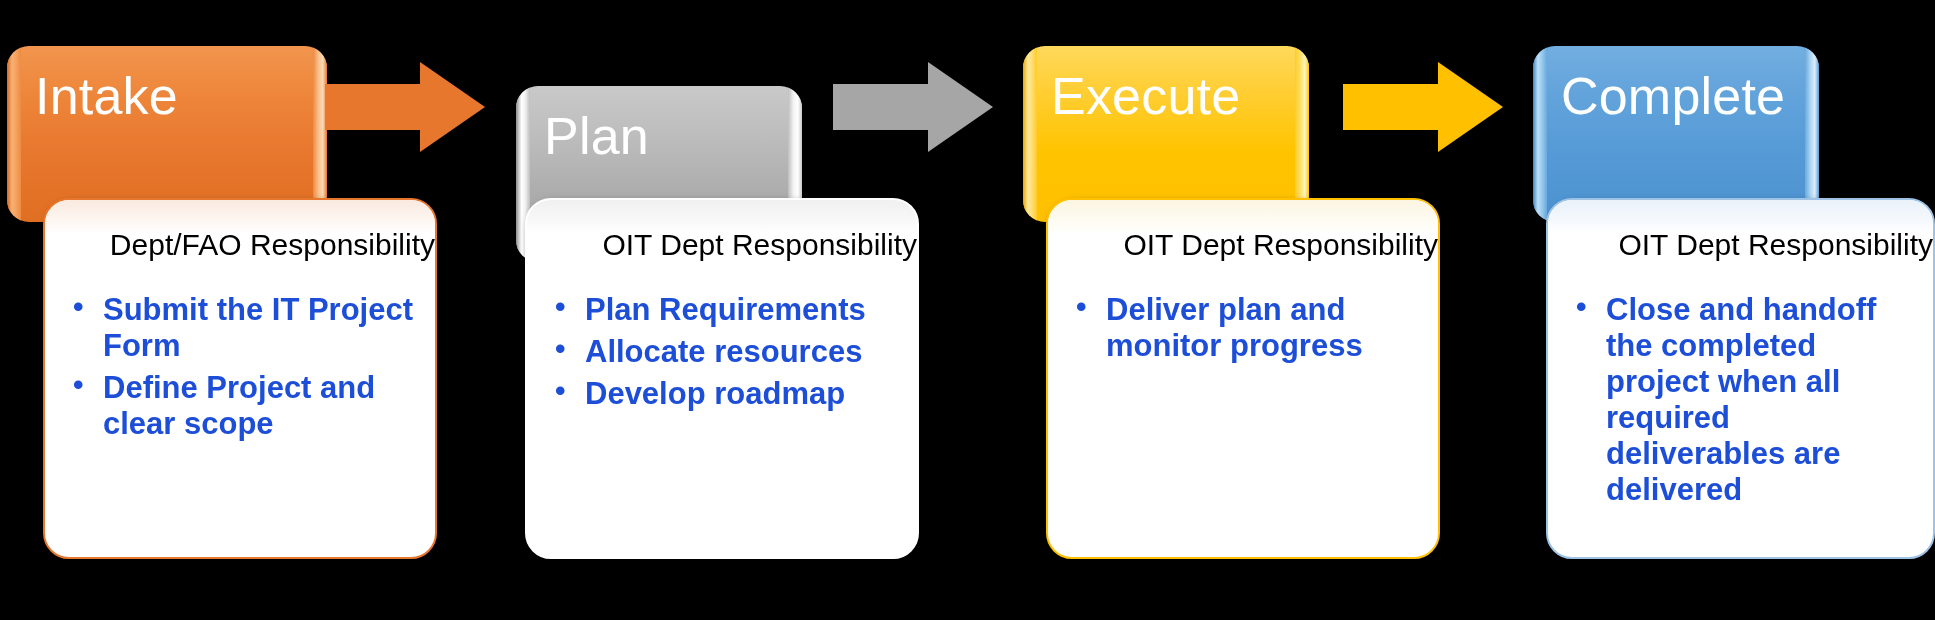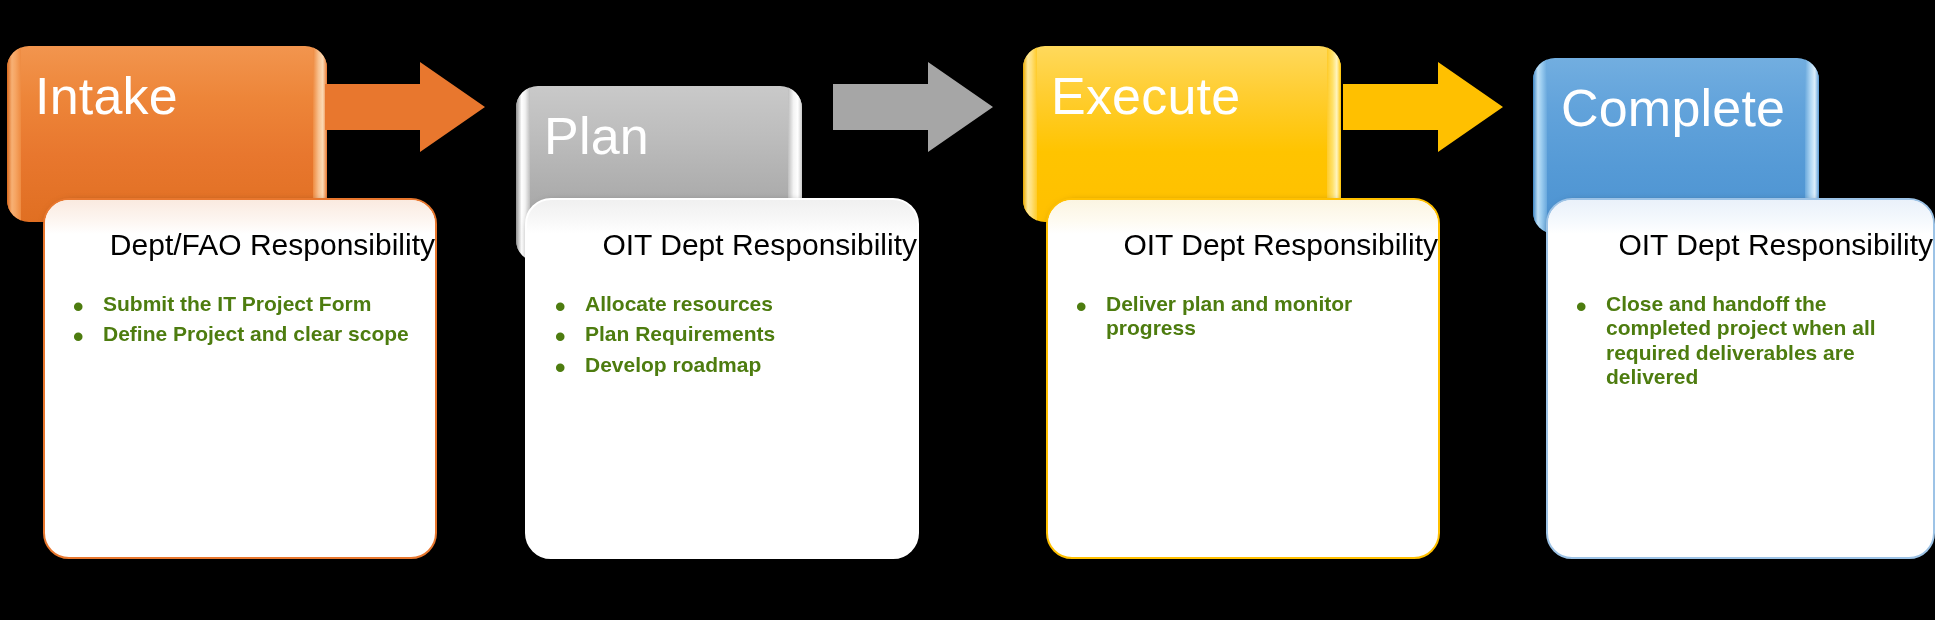--- a/index.html
+++ b/index.html
@@ -16,44 +16,44 @@
 
   
   .b-orange{background:linear-gradient(180deg,#F2954E 0%,#ED8539 30%,#E8772E 62%,#E06F22 100%);}
   .b-orange .edgeL{background:linear-gradient(90deg,#D9681C 0%,#F7B074 35%,#F6A563 60%,#EE8B41 100%);}
   .b-orange .edgeR{background:linear-gradient(90deg,#EE8B41 0%,#F8C18F 40%,#FBD9B4 70%,#E8772E 100%);}
   
   .b-gray{background:linear-gradient(180deg,#C9C9C9 0%,#BDBDBD 28%,#ACACAC 62%,#9E9E9E 100%);margin-top:40px;}
   .b-gray .edgeL{background:linear-gradient(90deg,#8E8E8E 0%,#FFFFFF 40%,#F2F2F2 65%,#BEBEBE 100%);}
   .b-gray .edgeR{background:linear-gradient(90deg,#BEBEBE 0%,#F4F4F4 40%,#FFFFFF 70%,#C8C8C8 100%);}
   
-  .b-yellow{background:linear-gradient(180deg,#FFD95C 0%,#FFCE33 26%,#FFC400 60%,#FFC000 100%);padding-left:32px;}
+  .b-yellow{background:linear-gradient(180deg,#FFD95C 0%,#FFCE33 26%,#FFC400 60%,#FFC000 100%);}
   .b-yellow .edgeL{background:linear-gradient(90deg,#E8A800 0%,#FFE89B 35%,#FFE07A 60%,#FFCB2A 100%);}
   .b-yellow .edgeR{background:linear-gradient(90deg,#FFCB2A 0%,#FFE169 40%,#FFF4BF 70%,#FFC400 100%);}
   
-  .b-blue{background:linear-gradient(180deg,#72AEE0 0%,#62A3DB 28%,#559AD6 62%,#4C92D0 100%);margin-top:12px;}
+  .b-blue{background:linear-gradient(180deg,#72AEE0 0%,#62A3DB 28%,#559AD6 62%,#4C92D0 100%);}
   .b-blue .edgeL{background:linear-gradient(90deg,#3F86C4 0%,#BFE0F6 35%,#9CCDF0 60%,#6AA9DD 100%);}
   .b-blue .edgeR{background:linear-gradient(90deg,#6AA9DD 0%,#AFD6F3 40%,#DCEEFB 70%,#5B9BD5 100%);}
 
   
   .card{position:absolute;background:#fff;border-radius:26px;overflow:hidden;
         box-shadow:4px 5px 9px rgba(0,0,0,.55);}
   .card .tint{position:absolute;left:0;right:0;top:0;height:34px;}
   .card-o{border:2px solid #E8772E;}
   .card-o .tint{background:linear-gradient(180deg,#FAEAE0 0%,#FDF6F1 60%,#FFFFFF 100%);}
   .card-g{border:2px solid #FFFFFF;}
   .card-g .tint{background:linear-gradient(180deg,#F0F0F0 0%,#F8F8F8 60%,#FFFFFF 100%);}
   .card-y{border:2px solid #FFC000;}
   .card-y .tint{background:linear-gradient(180deg,#FBF5E2 0%,#FEFBF1 60%,#FFFFFF 100%);}
   .card-b{border:2px solid #9DC3E6;}
   .card-b .tint{background:linear-gradient(180deg,#EAF1FA 0%,#F5F9FD 60%,#FFFFFF 100%);}
 
   .card .heading{position:relative;z-index:3;margin:28px 0 0 24px;font-size:30px;color:#000;text-align:right;}
   .card ul{position:relative;z-index:3;list-style:none;margin:30px 20px 0 26px;padding:0;}
-  .card li{position:relative;padding-left:32px;font-size:21px;line-height:1.16;color:#4d7c0f;
+  .card li{position:relative;padding-left:32px;font-size:31px;line-height:1.16;color:#1d4ed8;
            font-weight:bold;margin-bottom:6px;}
   .card li::before{content:"\2022";position:absolute;left:2px;top:-2px;font-size:30px;}
 
   
   .arrow{position:absolute;}
   .arrow svg{display:block;}
 </style>
 </head>
 <body>
 
@@ -83,22 +83,22 @@
   <div class="banner b-gray" style="left:516px;top:46px;width:286px;">
     <div class="edgeL"></div>
     <div class="edgeR"></div>
     <div class="label">Plan</div>
   </div>
 
   <div class="card card-g" style="left:525px;top:198px;width:390px;height:357px;">
     <div class="tint"></div>
     <div class="heading">OIT Dept Responsibility</div>
     <ul>
+      <li>Plan Requirements</li>
       <li>Allocate resources</li>
-      <li>Plan Requirements</li>
       <li>Develop roadmap</li>
     </ul>
   </div>
 
   <div class="arrow" style="left:833px;top:62px;">
     <svg width="160" height="90" viewBox="0 0 160 90" aria-hidden="true">
       <polygon points="0,22 95,22 95,0 160,45 95,90 95,68 0,68" fill="#A6A6A6"></polygon>
     </svg>
   </div>
 

